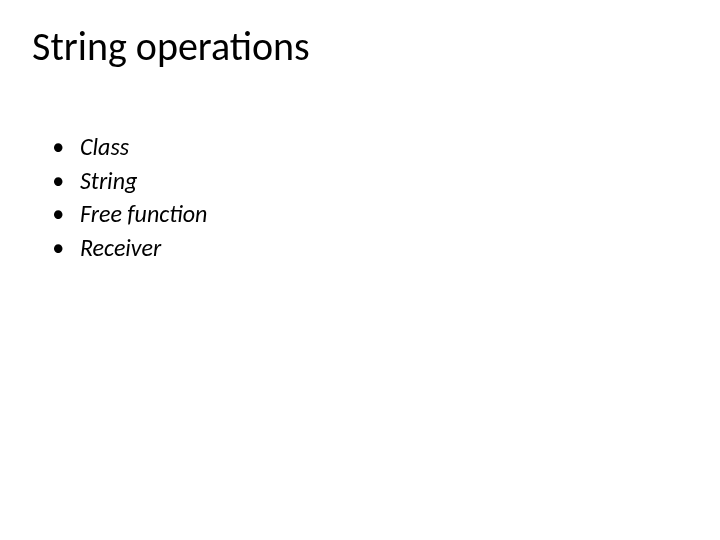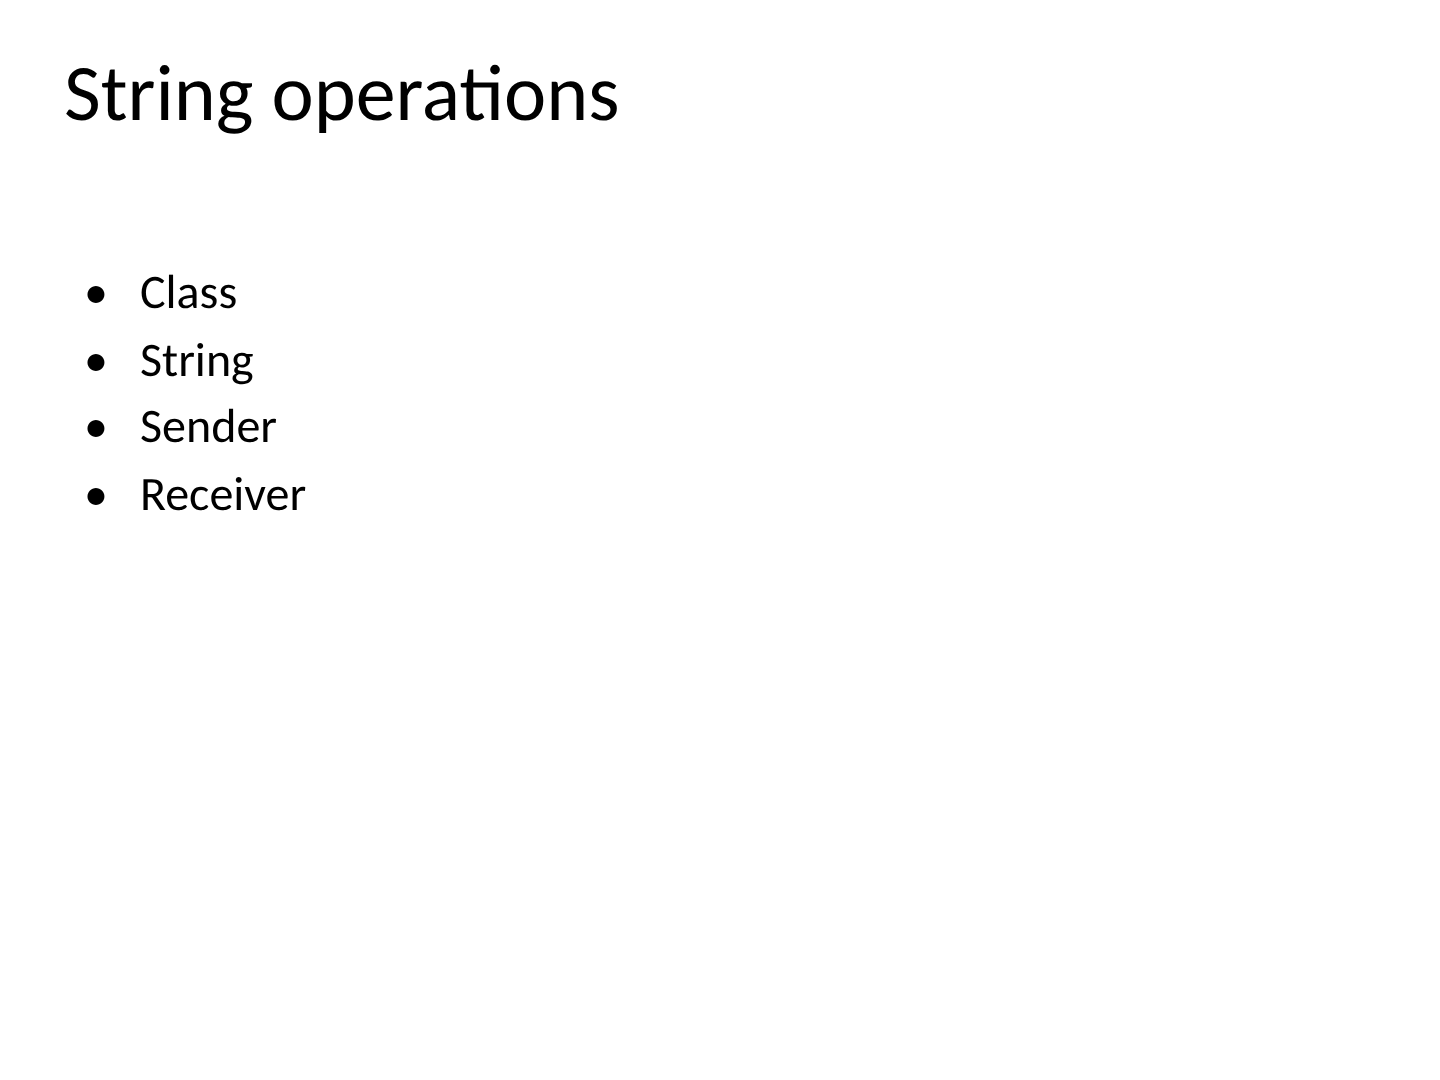--- a/index.html
+++ b/index.html
@@ -21,22 +21,23 @@
       left: 0;
       right: 0;
       text-align: left;
       font-size: 40px;
       font-weight: 400;
       margin-left: 32px;
     }
     .bullet-list {
       position: absolute;
       top: 130px;
-      left: 42px;
+      left: 52px;
       list-style: none;
+      font-style: italic;
     }
     .bullet-list li {
       font-size: 24px;
       line-height: 1.4;
       position: relative;
       padding-left: 28px;
     }
     .bullet-list li::before {
       content: "•";
       position: absolute;
@@ -45,15 +46,15 @@
     }
   </style>
 </head>
 <body>
 
 <h1 class="slide-title">String operations</h1>
 
 <ul class="bullet-list">
   <li>Class</li>
   <li>String</li>
-  <li>Sender</li>
+  <li>Free function</li>
   <li>Receiver</li>
 </ul>
 
 </body></html>

